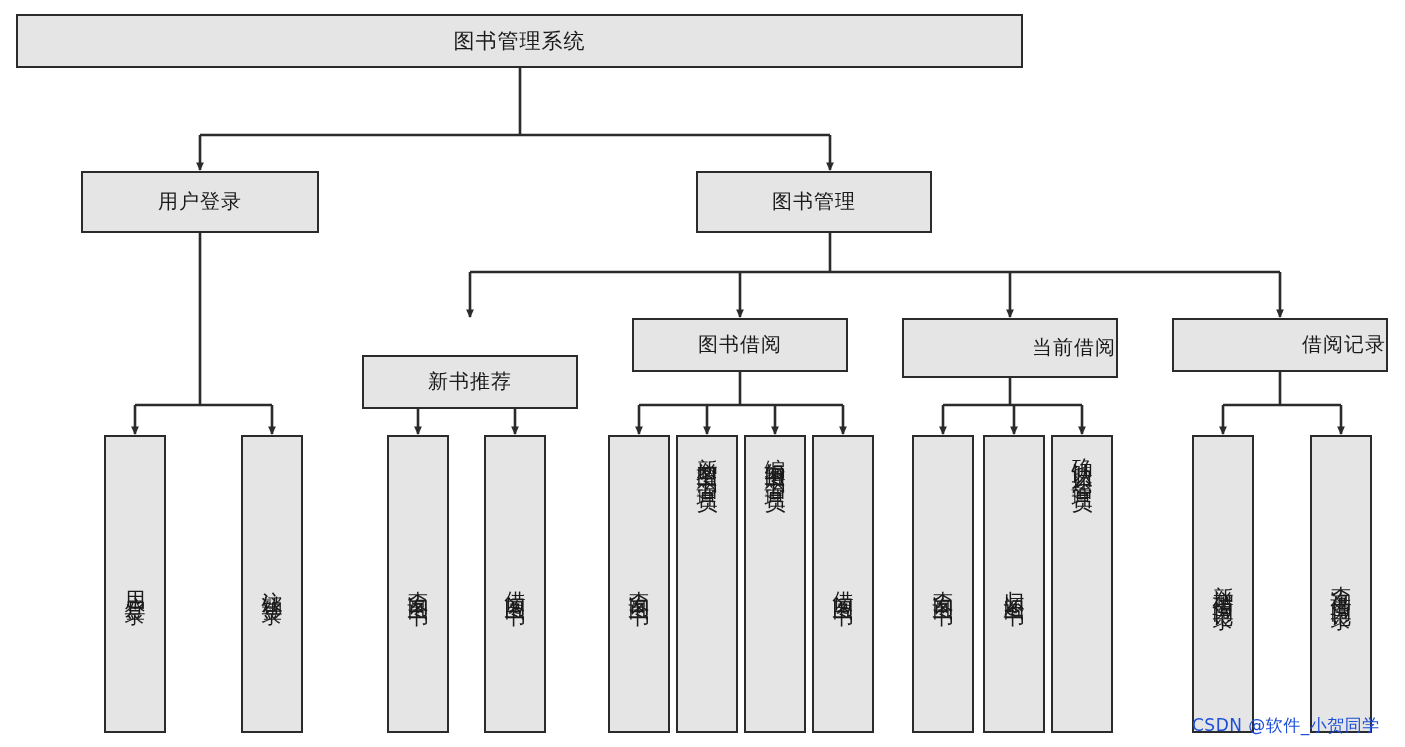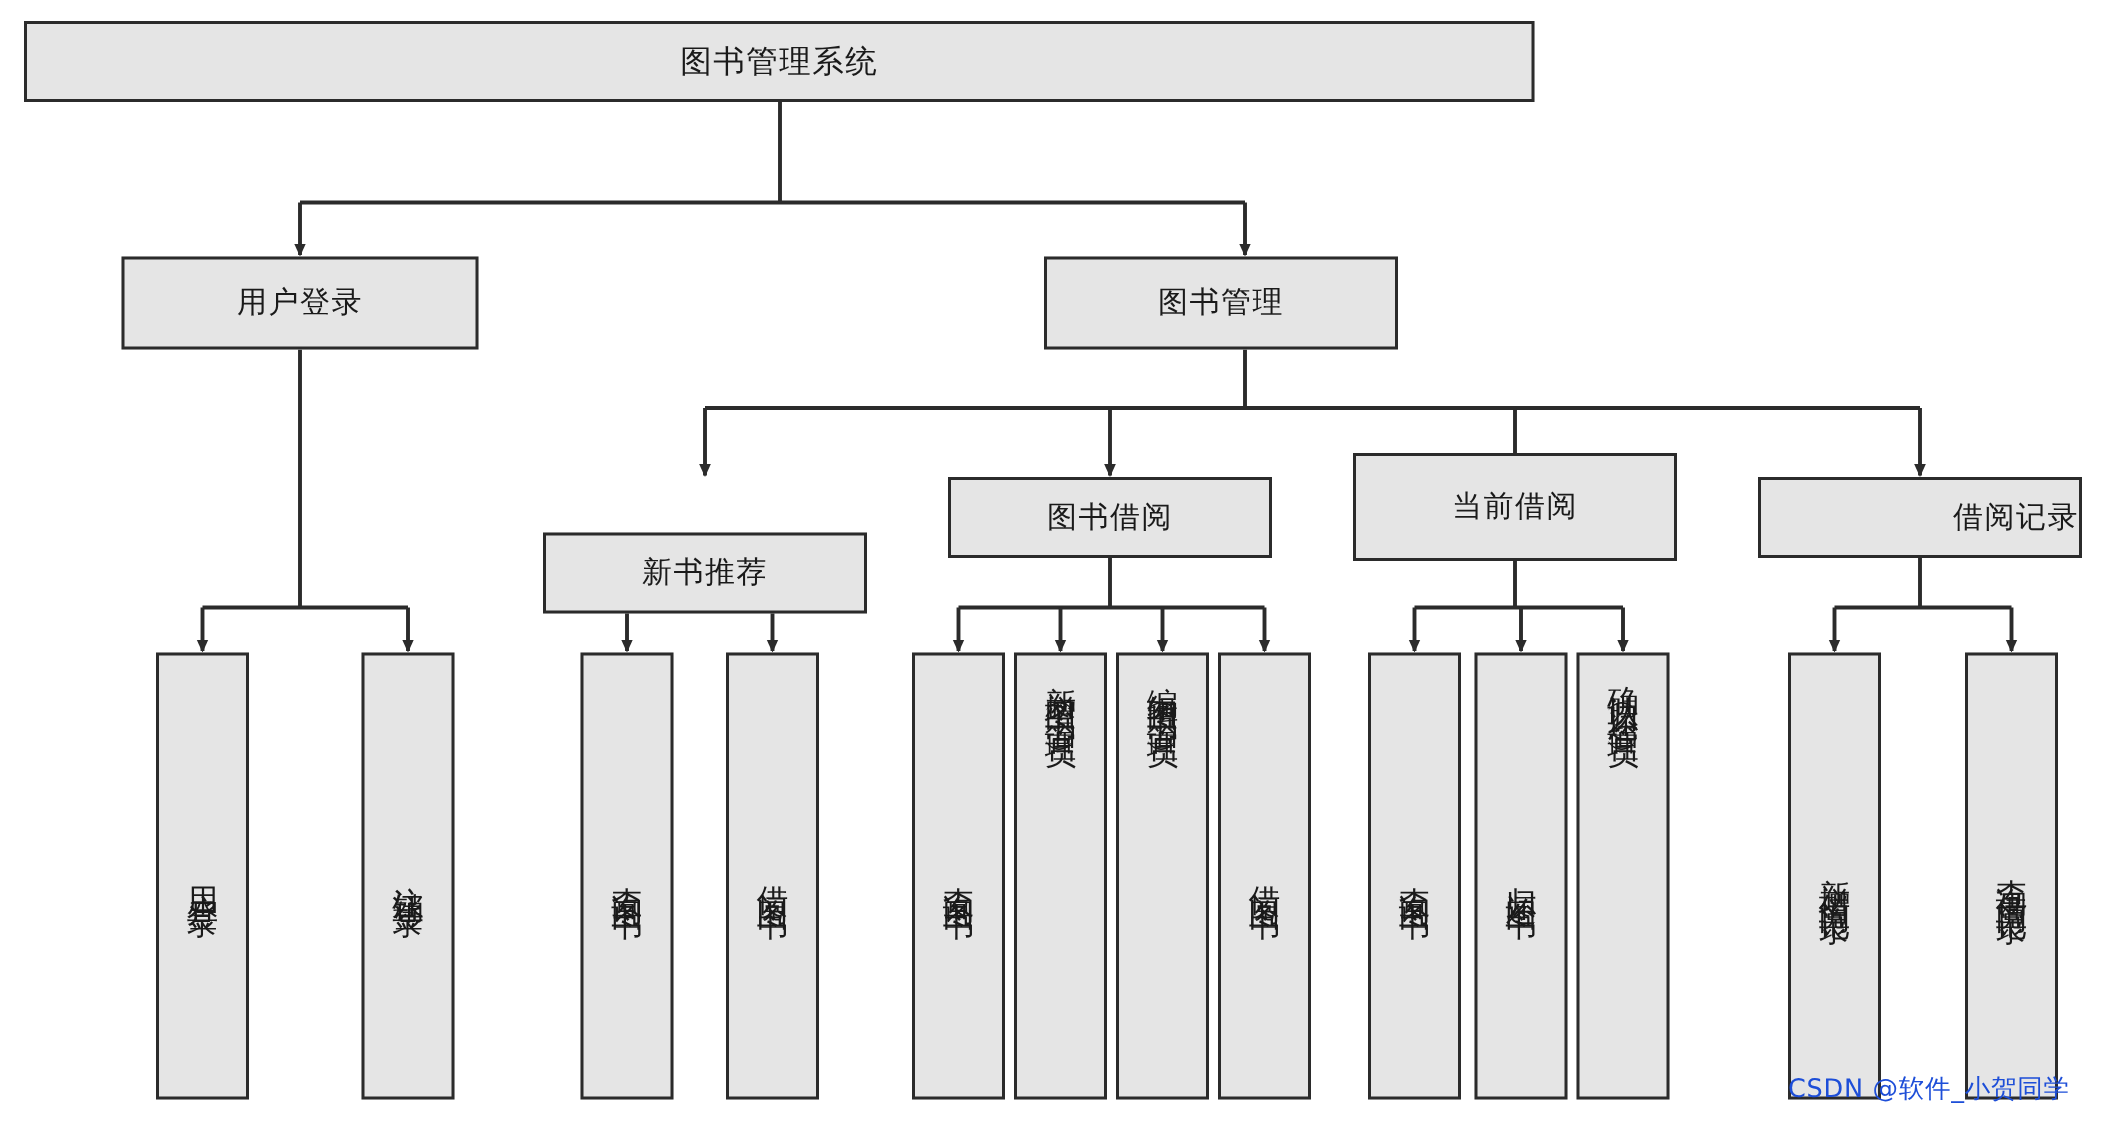--- a/index.html
+++ b/index.html
@@ -90,21 +90,21 @@
       </div>
       <div class="node" style="left: 696px; top: 171px; width: 236px; height: 62px;">
         <span class="label">图书管理</span>
       </div>
       <div class="node" style="left: 362px; top: 318px; width: 216px; height: 54px; margin-top: 37px;">
         <span class="label">新书推荐</span>
       </div>
       <div class="node" style="left: 632px; top: 318px; width: 216px; height: 54px;">
         <span class="label">图书借阅</span>
       </div>
-      <div class="node" style="left: 902px; top: 302px; width: 216px; height: 72px;">
+      <div class="node" style="left: 902px; top: 318px; width: 216px; height: 60px; justify-content: flex-end;">
         <span class="label">当前借阅</span>
       </div>
       <div class="node" style="left: 1172px; top: 318px; width: 216px; height: 54px; justify-content: flex-end;">
         <span class="label">借阅记录</span>
       </div>
       <div class="node vert center" style="left: 104px; top: 435px; width: 62px; height: 298px;">
         <span class="label">用户登录</span>
       </div>
       <div class="node vert center" style="left: 241px; top: 435px; width: 62px; height: 298px;">
         <span class="label">注销登录</span>

